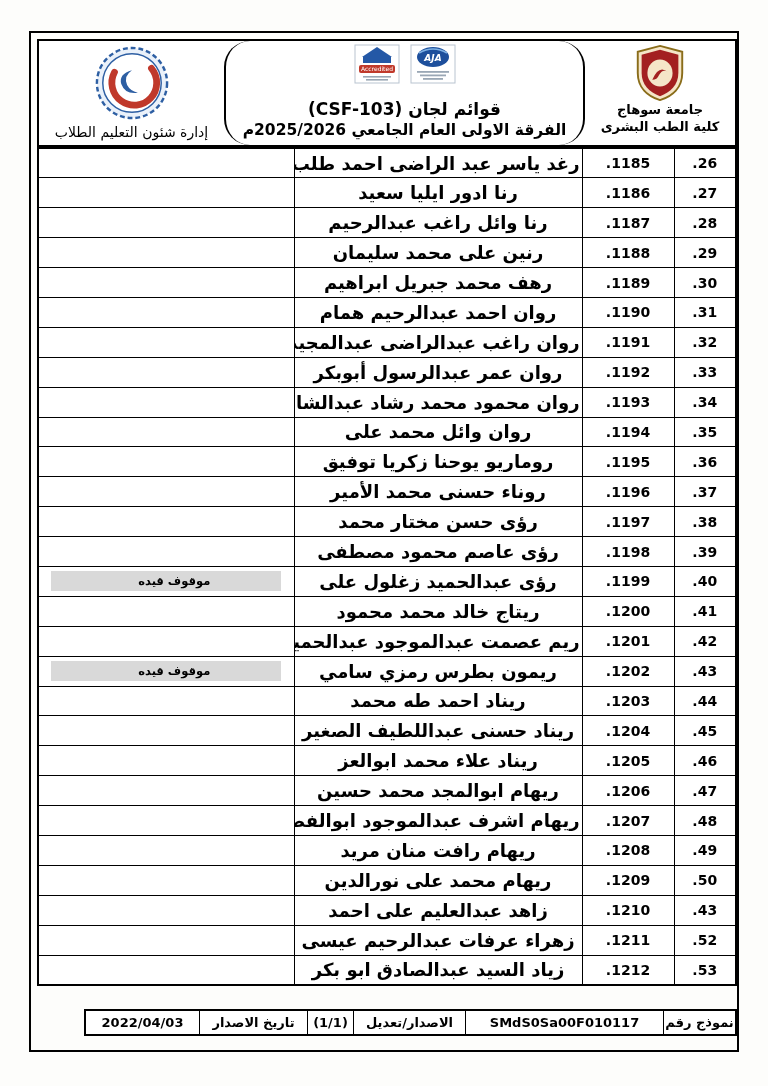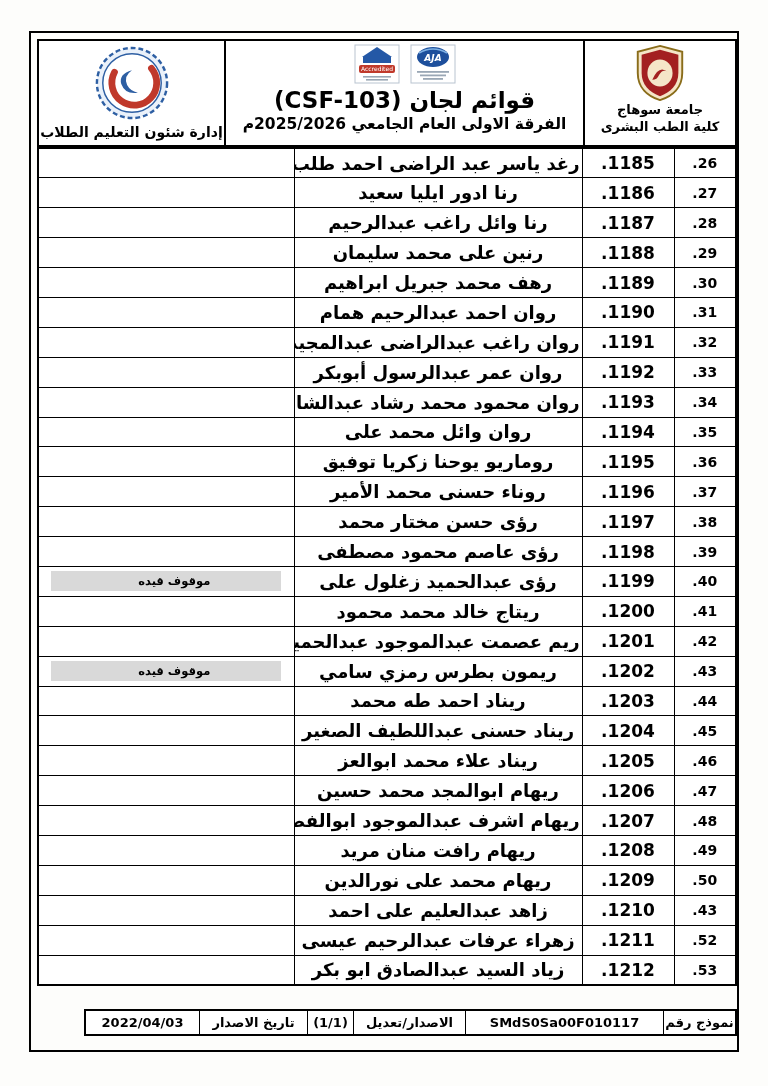--- a/index.html
+++ b/index.html
@@ -21,42 +21,42 @@
   }
   .content {
     position: absolute; top: 39px; right: 31px; width: 700px;
   }
   
   .header {
     display: flex; direction: rtl;
     border: 2px solid #000;
     height: 108px; background: #fff;
   }
-  .hcell { display: flex; flex-direction: column; align-items: center; }
+  .hcell { display: flex; flex-direction: column; align-items: center; border-radius: 26px; }
   .hcell.univ  { width: 150px; padding-top: 3px; }
   .hcell.center{ flex: 1; border-left: 2px solid #000; border-right: 2px solid #000; padding-top: 3px; }
   .hcell.admin { width: 185px; padding-top: 4px; justify-content: flex-start; }
   .univ-line   { font-size: 13px; font-weight: bold; line-height: 1.3; }
   .logos-row   { display: flex; gap: 10px; direction: ltr; }
-  .title1 { font-size: 23px; font-weight: bold; margin-top: 3px; }
+  .title1 { font-size: 17px; font-weight: bold; margin-top: 15px; }
   .title2 { font-size: 15.5px; font-weight: bold; margin-top: 2px; }
-  .admin-label { font-size: 14px; font-weight: bold; margin-top: 3px; }
+  .admin-label { font-size: 14px; font-weight: normal; margin-top: 3px; }
   
   table.students {
     width: 100%; border-collapse: collapse; table-layout: fixed;
     border: 2px solid #000; background: #fff;
   }
   table.students td {
     border: 1px solid #000;
     height: 29.9px; padding: 0 2px;
     text-align: center; vertical-align: middle;
     font-weight: bold; white-space: nowrap; overflow: hidden;
   }
   td.serial { font-size: 14px; margin-left: 41px; }
-  td.sid    { font-size: 17px; }
+  td.sid    { font-size: 14px; }
   td.sname  { font-size: 18px; }
   td.notec  { border-top: none; border-bottom: none; }
   .badge {
     display: flex; align-items: center; justify-content: center;
     width: 230px; height: 20px; margin: 0 auto;
     background: #d9d9d9;
     font-size: 11.5px; font-weight: bold; padding-left: 16px;
   }
   
   .footer {

